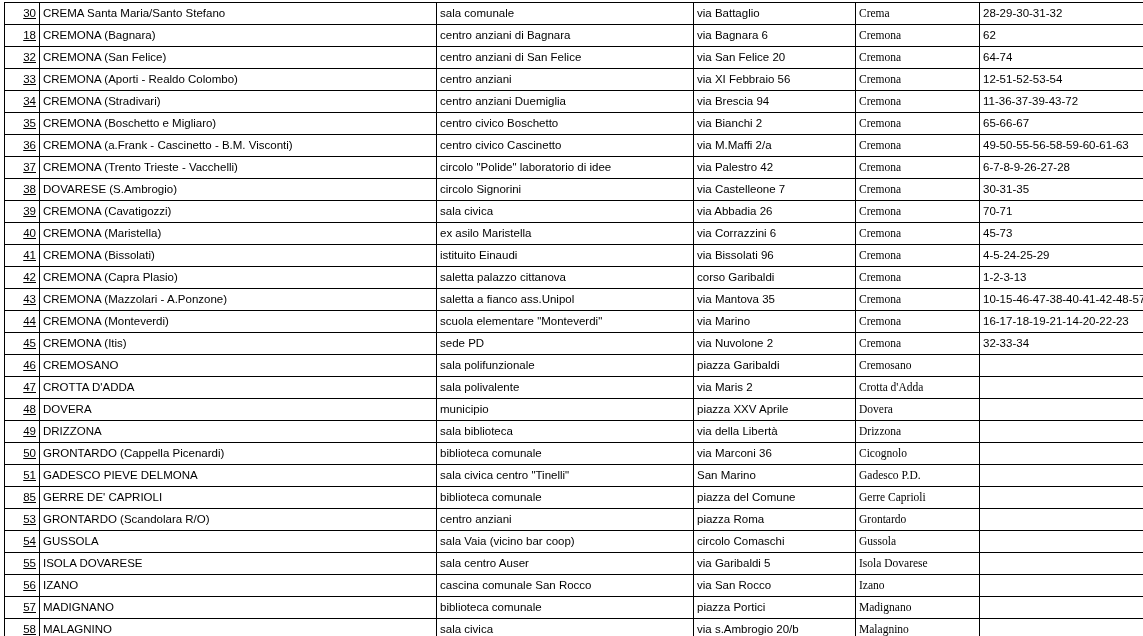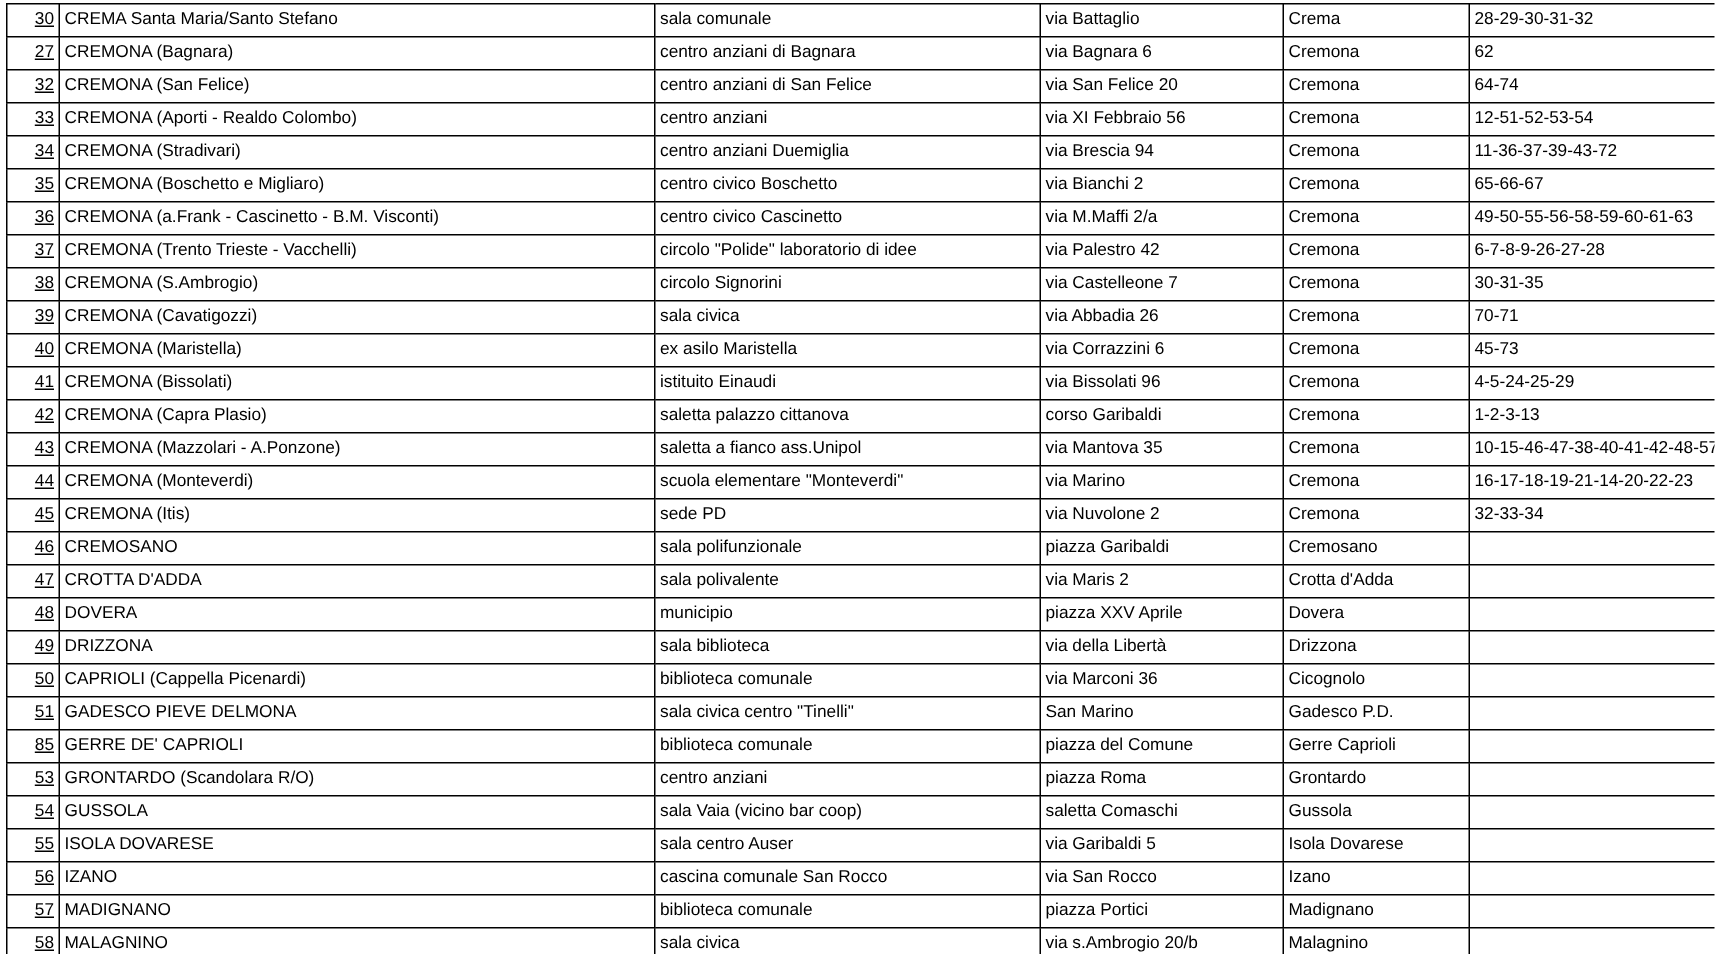--- a/index.html
+++ b/index.html
@@ -40,39 +40,39 @@
   }
   td.c-num {
     width: 28px;
     text-align: right;
     padding-right: 5px;
     text-decoration: underline;
   }
   td.c-name  { width: 390px; }
   td.c-place { width: 250px; margin-top: 27px; }
   td.c-addr  { width: 155px; margin-top: 24px; }
-  td.c-city  { width: 117px; }
+  td.c-city  { width: 117px; font-family: Liberation Serif, serif; }
   td.c-codes { width: 190px; }
 </style>
 </head>
 <body>
 
 <div class="sheet">
   <table class="grid">
     <tbody>
         <tr>
           <td class="c-num">30</td>
           <td class="c-name">CREMA Santa Maria/Santo Stefano</td>
           <td class="c-place">sala comunale</td>
           <td class="c-addr">via Battaglio</td>
           <td class="c-city">Crema</td>
           <td class="c-codes">28-29-30-31-32</td>
         </tr>
         <tr>
-          <td class="c-num">27</td>
+          <td class="c-num">18</td>
           <td class="c-name">CREMONA (Bagnara)</td>
           <td class="c-place">centro anziani di Bagnara</td>
           <td class="c-addr">via Bagnara 6</td>
           <td class="c-city">Cremona</td>
           <td class="c-codes">62</td>
         </tr>
         <tr>
           <td class="c-num">32</td>
           <td class="c-name">CREMONA (San Felice)</td>
           <td class="c-place">centro anziani di San Felice</td>
@@ -115,21 +115,21 @@
         <tr>
           <td class="c-num">37</td>
           <td class="c-name">CREMONA (Trento Trieste - Vacchelli)</td>
           <td class="c-place">circolo "Polide" laboratorio di idee</td>
           <td class="c-addr">via Palestro 42</td>
           <td class="c-city">Cremona</td>
           <td class="c-codes">6-7-8-9-26-27-28</td>
         </tr>
         <tr>
           <td class="c-num">38</td>
-          <td class="c-name">CREMONA (S.Ambrogio)</td>
+          <td class="c-name">DOVARESE (S.Ambrogio)</td>
           <td class="c-place">circolo Signorini</td>
           <td class="c-addr">via Castelleone 7</td>
           <td class="c-city">Cremona</td>
           <td class="c-codes">30-31-35</td>
         </tr>
         <tr>
           <td class="c-num">39</td>
           <td class="c-name">CREMONA (Cavatigozzi)</td>
           <td class="c-place">sala civica</td>
           <td class="c-addr">via Abbadia 26</td>
@@ -211,21 +211,21 @@
         <tr>
           <td class="c-num">49</td>
           <td class="c-name">DRIZZONA</td>
           <td class="c-place">sala biblioteca</td>
           <td class="c-addr">via della Libertà</td>
           <td class="c-city">Drizzona</td>
           <td class="c-codes"></td>
         </tr>
         <tr>
           <td class="c-num">50</td>
-          <td class="c-name">CAPRIOLI (Cappella Picenardi)</td>
+          <td class="c-name">GRONTARDO (Cappella Picenardi)</td>
           <td class="c-place">biblioteca comunale</td>
           <td class="c-addr">via Marconi 36</td>
           <td class="c-city">Cicognolo</td>
           <td class="c-codes"></td>
         </tr>
         <tr>
           <td class="c-num">51</td>
           <td class="c-name">GADESCO PIEVE DELMONA</td>
           <td class="c-place">sala civica centro  "Tinelli"</td>
           <td class="c-addr">San Marino</td>
@@ -245,21 +245,21 @@
           <td class="c-name">GRONTARDO (Scandolara R/O)</td>
           <td class="c-place">centro anziani</td>
           <td class="c-addr">piazza Roma</td>
           <td class="c-city">Grontardo</td>
           <td class="c-codes"></td>
         </tr>
         <tr>
           <td class="c-num">54</td>
           <td class="c-name">GUSSOLA</td>
           <td class="c-place">sala Vaia (vicino bar coop)</td>
-          <td class="c-addr">saletta Comaschi</td>
+          <td class="c-addr">circolo Comaschi</td>
           <td class="c-city">Gussola</td>
           <td class="c-codes"></td>
         </tr>
         <tr>
           <td class="c-num">55</td>
           <td class="c-name">ISOLA DOVARESE</td>
           <td class="c-place">sala centro Auser</td>
           <td class="c-addr">via Garibaldi 5</td>
           <td class="c-city">Isola Dovarese</td>
           <td class="c-codes"></td>

